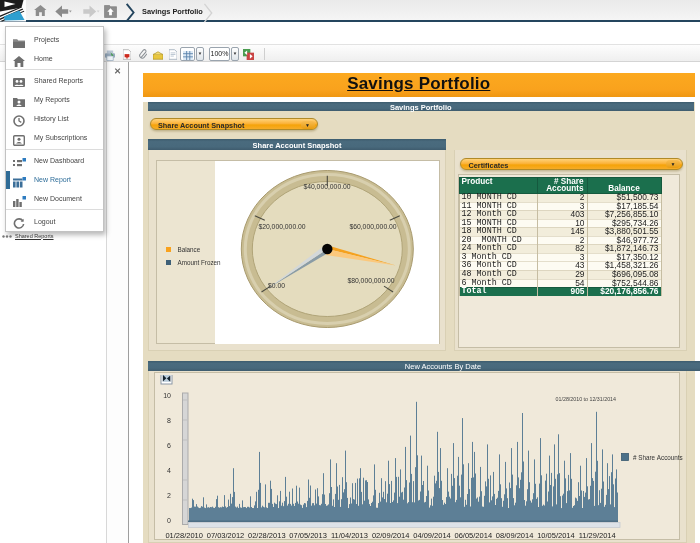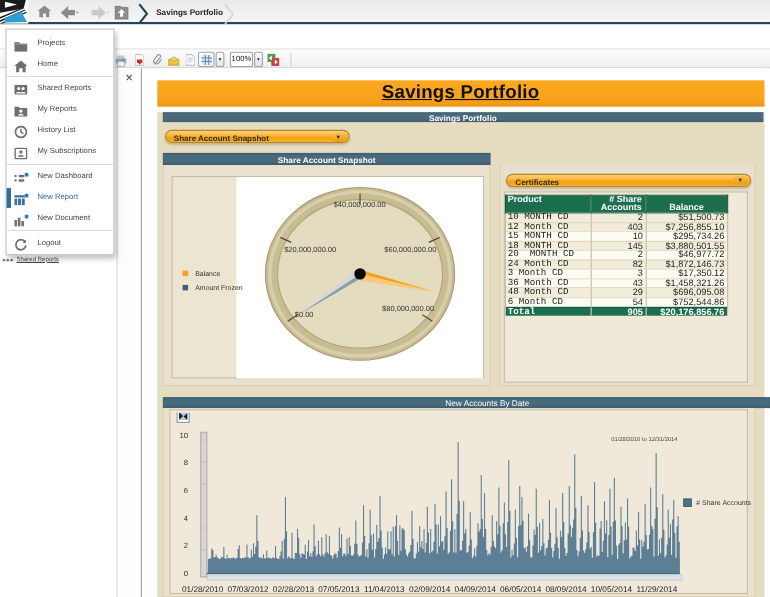--- a/index.html
+++ b/index.html
@@ -196,20 +196,25 @@
   <tbody>
         <tr>
           <th style="text-align:left;padding-left:2px;">Product</th>
           <th style="text-align:right;padding-right:3px;">#&nbsp;Share<br>Accounts</th>
           <th style="vertical-align:bottom;text-align:center;">Balance</th>
         </tr>
   <tr class="odd">
           <td class="pl">10 MONTH CD</td>
           <td class="num">2</td>
           <td class="num">$51,500.73</td>
+        </tr>
+<tr class="even">
+          <td class="pl">11 MONTH CD</td>
+          <td class="num">3</td>
+          <td class="num">$17,185.54</td>
         </tr>
 <tr class="odd">
           <td class="pl">12 Month CD</td>
           <td class="num">403</td>
           <td class="num">$7,256,855.10</td>
         </tr>
 <tr class="even">
           <td class="pl">15 MONTH CD</td>
           <td class="num">10</td>
           <td class="num">$295,734.26</td>

